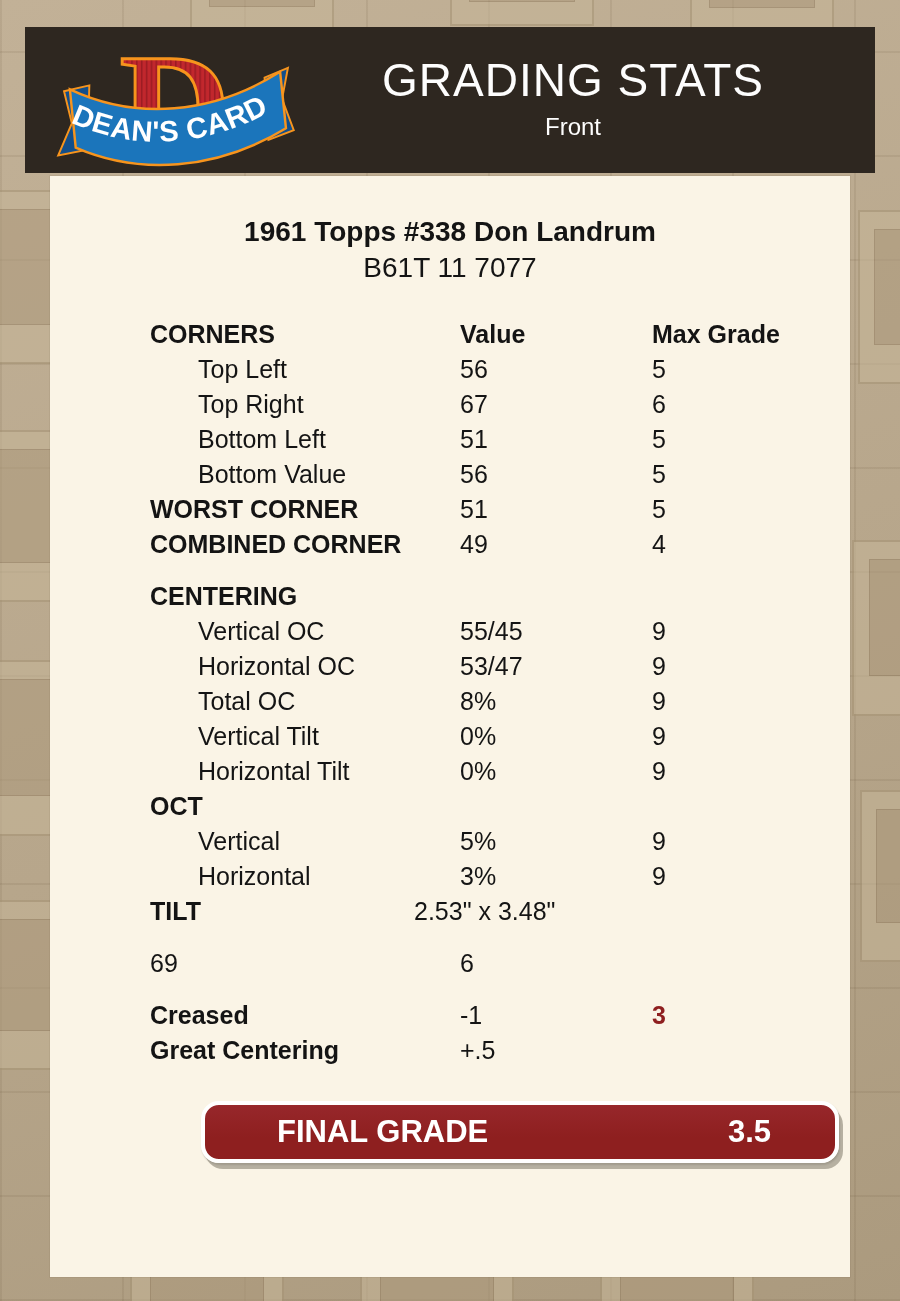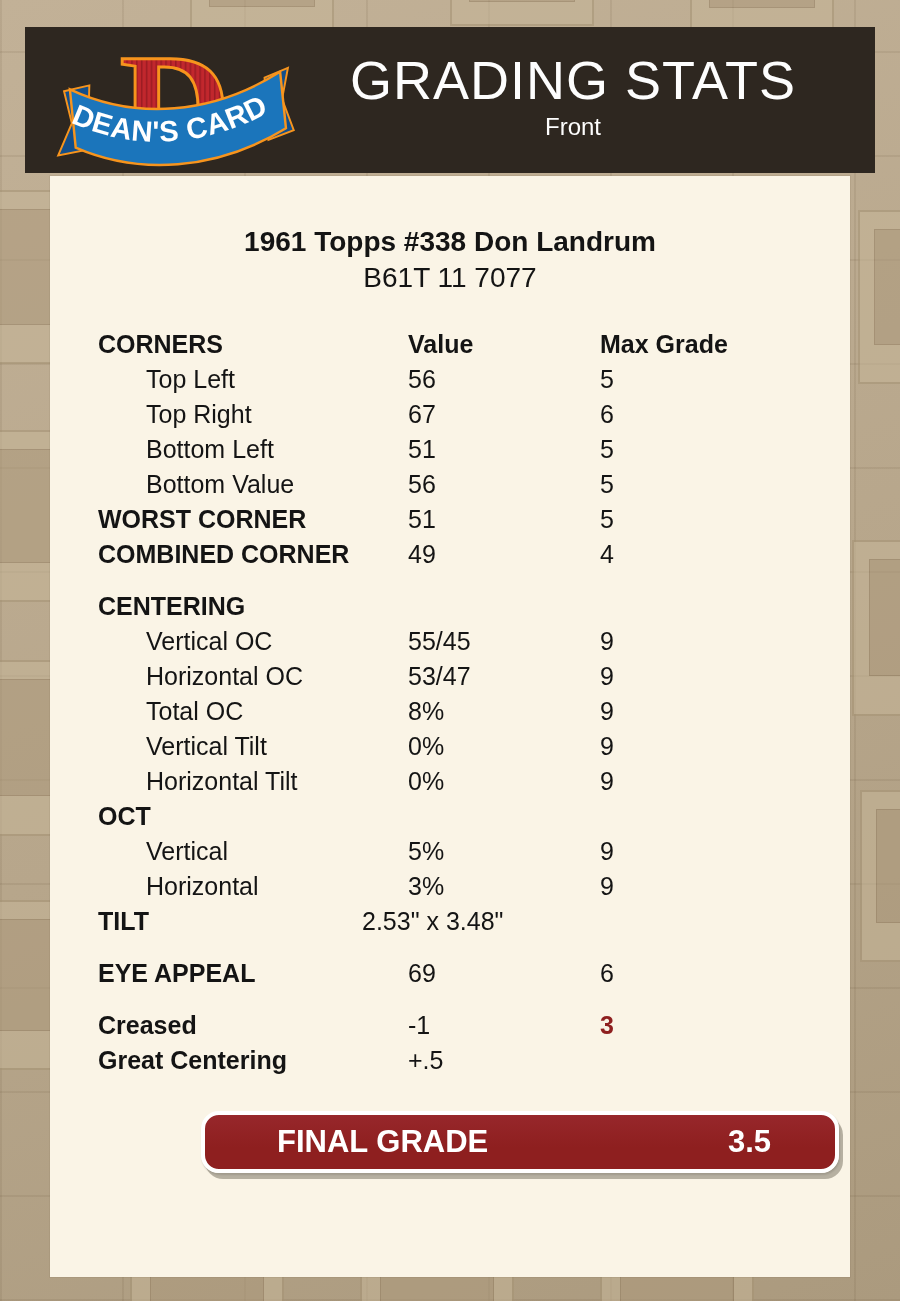--- a/index.html
+++ b/index.html
@@ -12,30 +12,30 @@
   }
   
   .bg-card{position:absolute;z-index:0;background:#c6b698;border:2px solid rgba(138,118,88,0.55);opacity:.55;}
   .bg-card::after{content:"";position:absolute;left:12%;top:10%;right:12%;bottom:22%;
     background:rgba(120,95,65,0.32);border:1px solid rgba(110,88,60,0.4);}
   
   .header{position:absolute;left:25px;top:27px;width:850px;height:146px;
     background:var(--header-bg,#2e2720);display:flex;align-items:center;z-index:2;}
   .logo{flex:0 0 auto;margin-left:14px;width:272px;height:146px;}
   .header-text{flex:1;text-align:center;color:#fdfdfd;padding-right:40px;}
-  .header-title{font-size:54px;line-height:53px;letter-spacing:1px;}
+  .header-title{font-size:46px;line-height:53px;letter-spacing:1px;}
   .header-sub{font-size:24px;line-height:40px;}
   
   .panel{position:absolute;left:50px;top:176px;width:800px;height:1101px;
     background:var(--panel-bg,#faf4e6);z-index:1;color:var(--text,#141414);
     box-shadow:0 0 0 1px rgba(90,75,50,0.08);}
-  .card-title{margin-top:48px;text-align:center;font-size:28px;line-height:36px;font-weight:700;}
+  .card-title{margin-top:38px;text-align:center;font-size:28px;line-height:36px;font-weight:700;}
   .card-id{text-align:center;font-size:28px;line-height:36px;}
   
-  .stats-table{margin:31px 0 0 48px;width:647px;}
+  .stats-table{margin:31px 0 0 100px;width:647px;}
   .trow{display:grid;grid-template-columns:310px 192px 145px;height:35px;align-items:center;font-size:25px;}
   .trow.spacer{height:17px;}
   .c-value,.c-max{}
   .colhead .c-label,.colhead .c-value,.colhead .c-max{font-weight:700;}
   .total .c-label,.size .c-label{font-weight:700;}
   .item .c-label{padding-left:48px;}
   .size .c-value{transform:translateX(-46px);}
   .c-max.accent{color:var(--accent-red,#8e1f1f);font-weight:700;}
   
   .final-grade{position:relative;margin:33px 0 0 151px;width:494px;height:54px;
@@ -173,21 +173,20 @@
           <div class="c-value">3%</div>
           <div class="c-max">9</div>
         </div>
         <div class="trow size">
           <div class="c-label">TILT</div>
           <div class="c-value">2.53" x 3.48"</div>
           <div class="c-max"></div>
         </div>
         <div class="trow spacer"></div>
         <div class="trow total">
-          <div class="c-label">EYE APPEAL</div>
           <div class="c-value">69</div>
           <div class="c-max">6</div>
         </div>
         <div class="trow spacer"></div>
         <div class="trow total">
           <div class="c-label">Creased</div>
           <div class="c-value">-1</div>
           <div class="c-max accent">3</div>
         </div>
         <div class="trow total">

